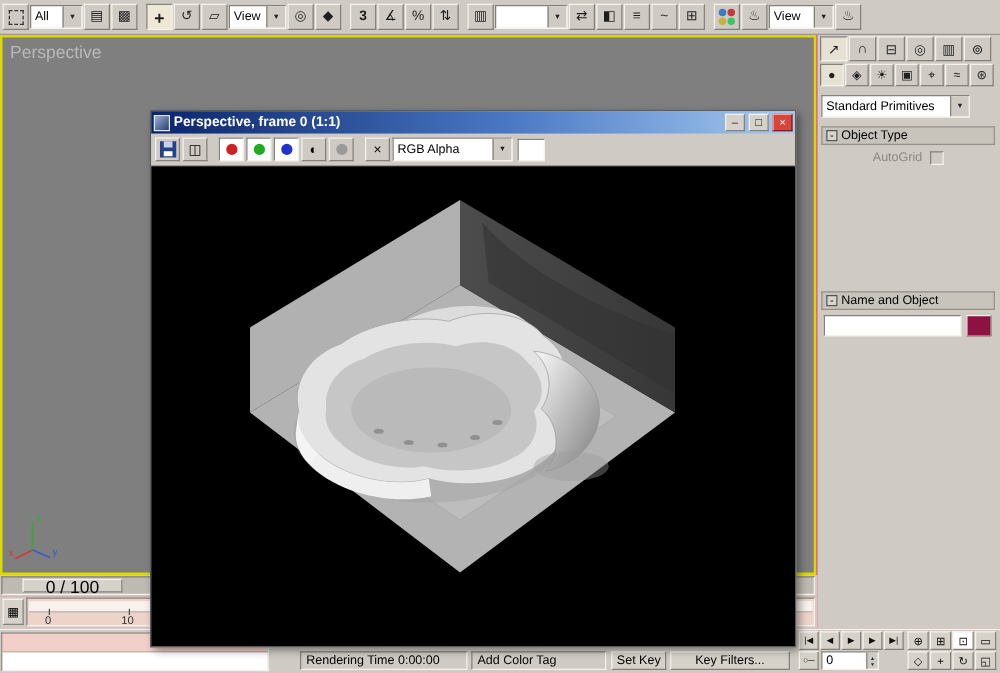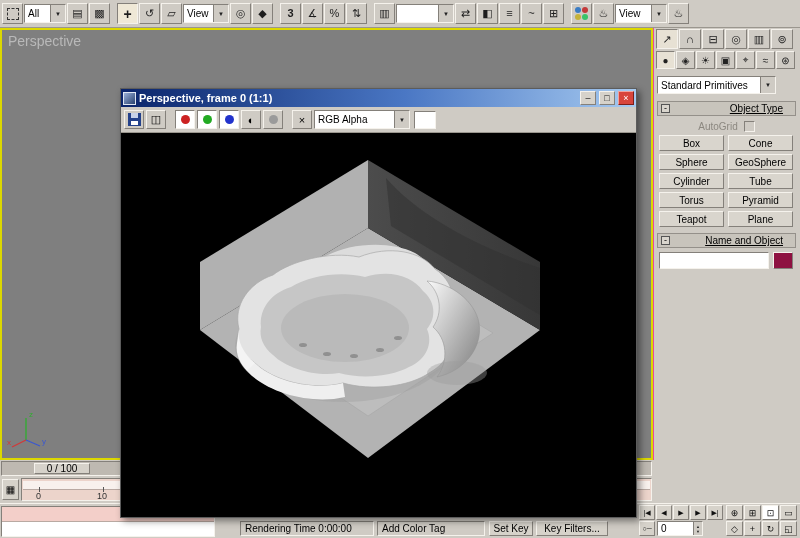--- a/index.html
+++ b/index.html
@@ -23,33 +23,33 @@
 .axis{position:absolute;left:4px;bottom:6px;}
 
 .panel{position:absolute;left:654px;top:28px;width:146px;height:475px;background:#cfcbc4;}
 .ptabs{position:absolute;left:2px;display:flex;gap:1px;}
 .ptab{width:22px;height:20px;display:flex;align-items:center;justify-content:center;background:#cfcbc4;border:1px solid;border-color:#f5f2ec #84807a #84807a #f5f2ec;font-size:11px;color:#222;}
 .ptabs.sub .ptab{width:19px;height:18px;font-size:10px;}
 .ptab.active{background:#e7e1d4;border-color:#84807a #f5f2ec #f5f2ec #84807a;}
 .pcombo{position:absolute;left:3px;top:48px;width:119px;height:18px;}
 .rollout{position:absolute;left:3px;width:139px;height:15px;background:#c8c4bc;border:1px solid #94908a;display:flex;align-items:center;font-size:10px;}
 .rollout .minus{width:9px;height:9px;border:1px solid #555;margin:0 3px;display:flex;align-items:center;justify-content:center;font-size:9px;line-height:7px;background:#d9d5cd;}
-.rollout .rtitle{flex:1;text-align:right;padding-right:12px;text-decoration:underline;}
+.rollout .rtitle{flex:1;text-align:left;padding-right:12px;}
 .autogrid{position:absolute;left:3px;top:91px;width:139px;height:14px;display:flex;align-items:center;justify-content:center;gap:6px;}
 .autogrid .aglabel{color:#8c8880;font-size:10px;}
 .agcheck{width:11px;height:11px;background:#cfcbc4;border:1px solid;border-color:#84807a #f5f2ec #f5f2ec #84807a;}
 .pgrid{position:absolute;left:5px;top:107px;width:136px;display:grid;grid-template-columns:65px 65px;gap:3px 4px;}
 .pgrid .pbtn{height:16px;font-size:10px;display:flex;align-items:center;justify-content:center;background:#d9d5cd;border:1px solid;border-color:#f5f2ec #84807a #84807a #f5f2ec;}
 .namerow{position:absolute;left:5px;top:224px;display:flex;gap:4px;align-items:center;}
 .namefield{width:110px;height:17px;border:1px solid;border-color:#84807a #f5f2ec #f5f2ec #84807a;background:#fff;font-size:10px;padding:0 3px;font-family:"Liberation Sans",sans-serif;}
 .cswatch{width:20px;height:17px;border:1px solid;border-color:#f5f2ec #84807a #84807a #f5f2ec;}
 
 .timeline{position:absolute;left:0;top:460px;width:654px;height:17px;background:#cfcbc4;}
 .tl-track{position:absolute;left:1px;top:1px;width:651px;height:15px;background:#beb9b1;border:1px solid;border-color:#84807a #f5f2ec #f5f2ec #84807a;}
-.tl-handle{position:absolute;left:16px;top:1px;width:56px;height:11px;background:#d6d2ca;border:1px solid;border-color:#f5f2ec #84807a #84807a #f5f2ec;display:flex;align-items:center;justify-content:center;font-size:10px;margin-left:16px;}
+.tl-handle{position:absolute;left:16px;top:1px;width:80px;height:11px;background:#d6d2ca;border:1px solid;border-color:#f5f2ec #84807a #84807a #f5f2ec;display:flex;align-items:center;justify-content:center;font-size:14px;}
 .trackbar{position:absolute;left:0;top:477px;width:654px;height:26px;background:#cfcbc4;}
 .tb-btn{position:absolute;left:2px;top:2px;width:17px;height:21px;display:flex;align-items:center;justify-content:center;font-size:10px;background:#d6d2ca;border:1px solid;border-color:#f5f2ec #84807a #84807a #f5f2ec;}
 .ruler{position:absolute;left:21px;top:1px;width:631px;height:23px;background:#ecd4cb;border:1px solid;border-color:#84807a #f5f2ec #f5f2ec #84807a;}
 .band{position:absolute;left:1px;right:1px;top:2px;height:9px;background:#f8f1ed;border-bottom:1px solid #b9a9a2;}
 .tick{position:absolute;top:8px;width:1px;height:5px;background:#555;}
 .tnum{position:absolute;top:12px;font-size:9px;color:#333;}
 
 .bottombar{position:absolute;left:0;top:503px;width:800px;height:35px;background:#cfcbc4;border-top:1px solid #f5f2ec;}
 .mlistener{position:absolute;left:1px;top:2px;width:214px;height:31px;border:1px solid;border-color:#84807a #f5f2ec #f5f2ec #84807a;}
 .ml-pink{height:15px;background:#f3cfc9;border-bottom:1px solid #b9a9a2;}
@@ -239,32 +239,20 @@
         <span class="arr">▼</span>
       </div>
     <div class="rollout" style="top:73px">
       <span class="minus">-</span>
       <span class="rtitle">Object Type</span>
     </div>
     <div class="autogrid">
       <span class="aglabel">AutoGrid</span>
       <span class="agcheck"></span>
     </div>
-    <div class="pgrid">
-      <div class="pbtn">Box</div>
-      <div class="pbtn">Cone</div>
-      <div class="pbtn">Sphere</div>
-      <div class="pbtn">GeoSphere</div>
-      <div class="pbtn">Cylinder</div>
-      <div class="pbtn">Tube</div>
-      <div class="pbtn">Torus</div>
-      <div class="pbtn">Pyramid</div>
-      <div class="pbtn">Teapot</div>
-      <div class="pbtn">Plane</div>
-    </div>
     <div class="rollout" style="top:205px">
       <span class="minus">-</span>
       <span class="rtitle">Name and Object</span>
     </div>
     <div class="namerow">
       <input class="namefield" style="">
       <span class="cswatch" style="background-color: rgb(142, 17, 65);"></span>
     </div>
   </div>
 
@@ -296,21 +284,21 @@
     </div>
     <div class="sfield" style="left:240px;top:17px;width:134px">
         <span>Rendering Time  0:00:00</span>
       </div>
     <div class="sfield" style="left:377px;top:17px;width:108px">
         <span>Add Color Tag</span>
       </div>
     <div class="bbtn" style="left:489px;top:17px;width:44px">
         <span>Set Key</span>
       </div>
-    <div class="bbtn" style="left:536px;top:17px;width:72px">
+    <div class="bbtn" style="left:536px;top:17px;width:96px">
         <span>Key Filters...</span>
       </div>
     <div class="anim" style="left:639px;top:1px">
       <div class="abtn">
           <span>|◀</span>
         </div>
       <div class="abtn">
           <span>◀</span>
         </div>
       <div class="abtn">

